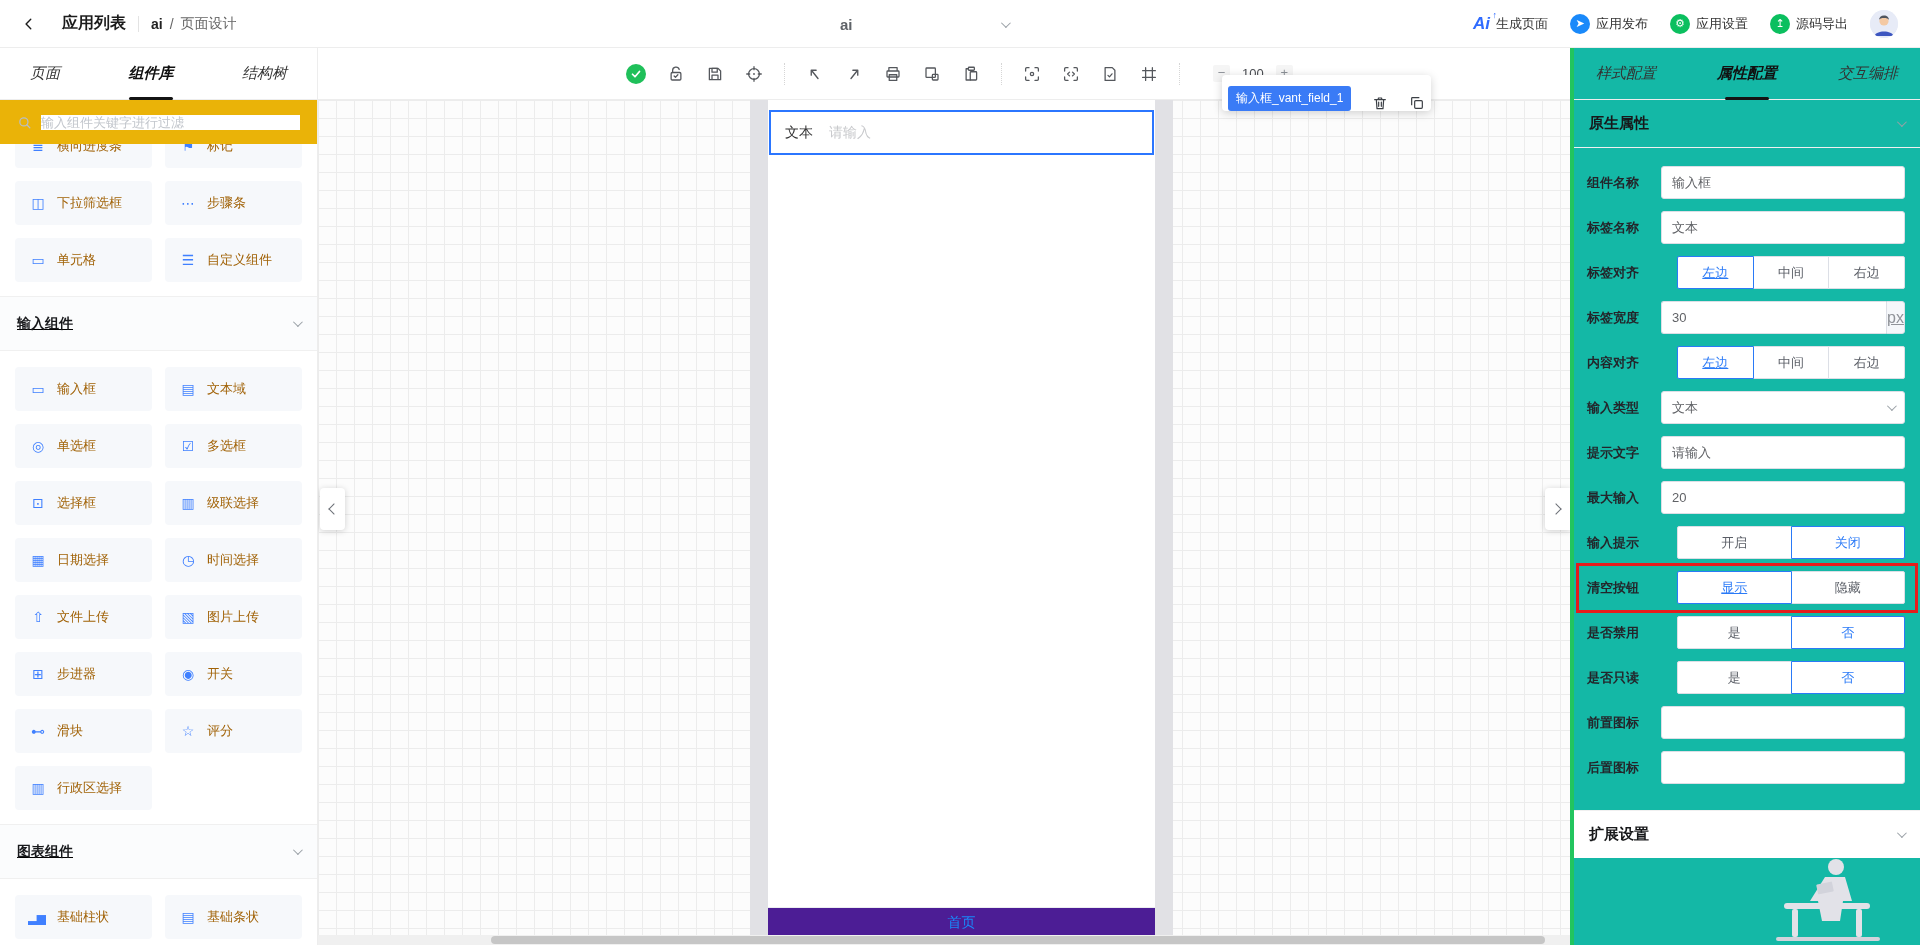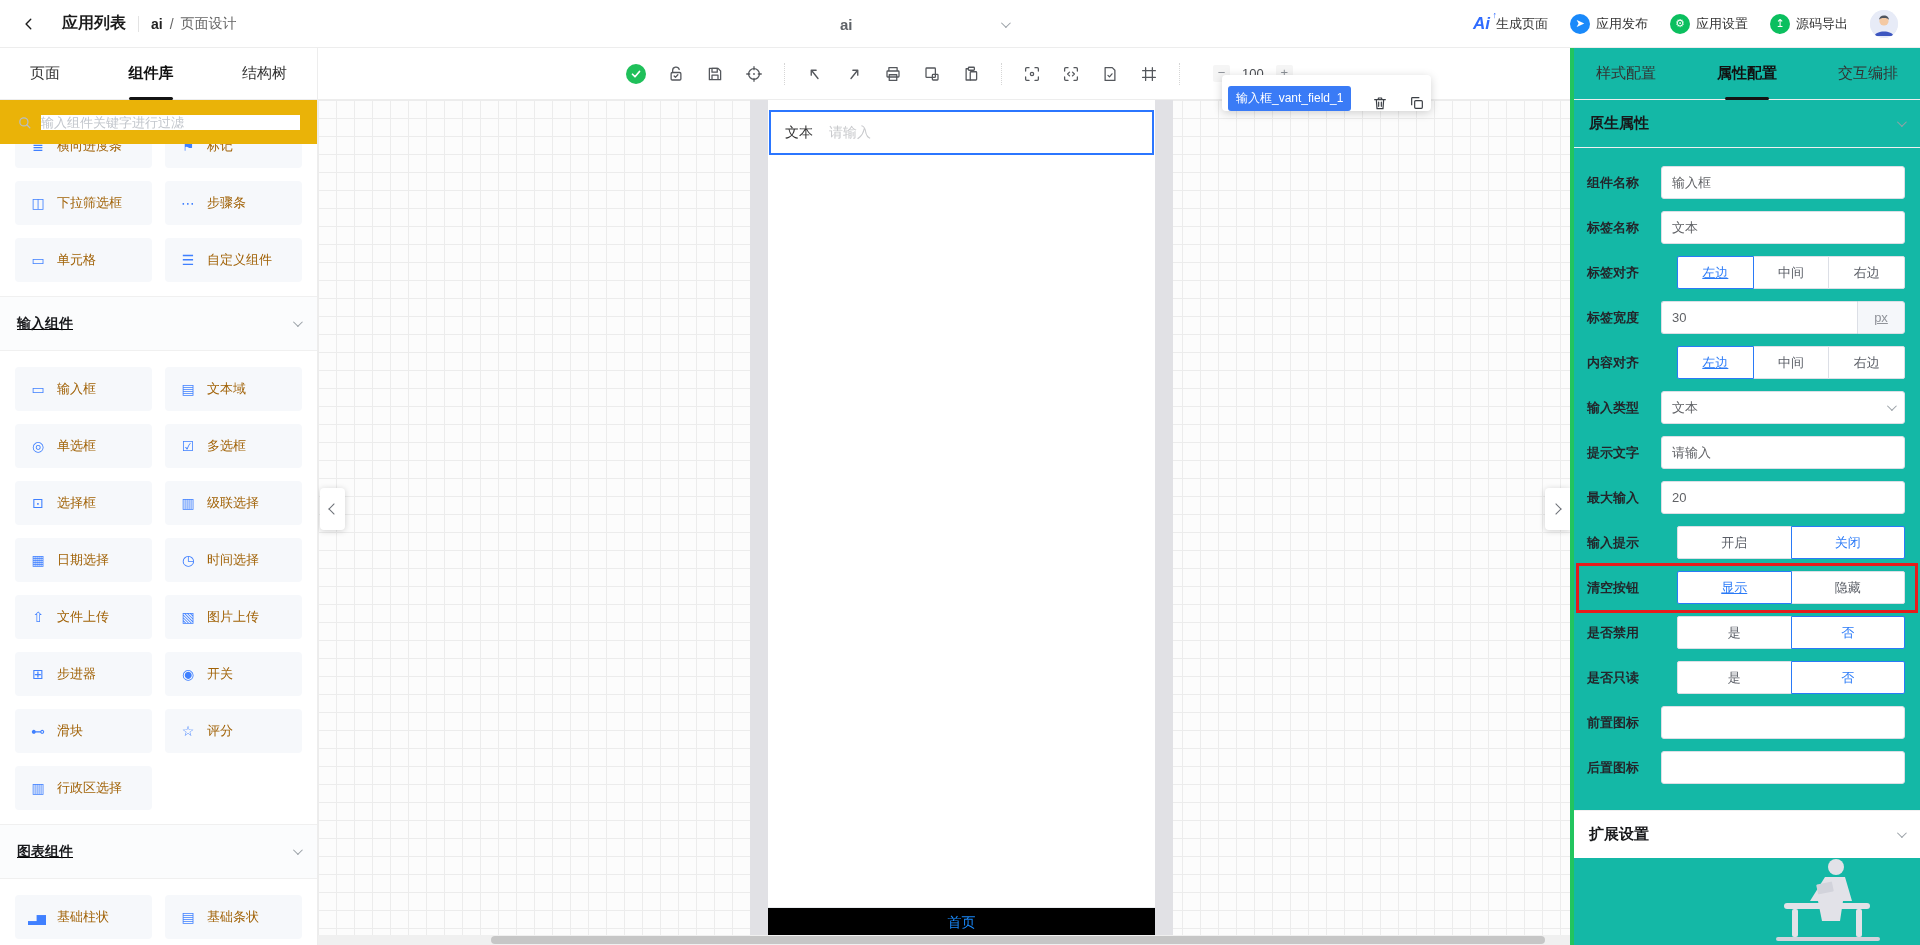--- a/index.html
+++ b/index.html
@@ -32,21 +32,21 @@
     border-bottom:1.5px solid #9aa0a6; transform:rotate(45deg) translateY(-2px); }
 
   .main { flex:1; display:flex; min-height:0; }
 
   
   .sidebar { width:318px; flex:none; border-right:1px solid #ededed; display:flex;
     flex-direction:column; background:#fff; z-index:20; }
   .side-tabs { height:52px; flex:none; display:flex; align-items:center;
     justify-content:space-between; padding:0 30px; border-bottom:1px solid #ededed; }
   .tab { font-size:15px; color:#333; cursor:pointer; position:relative; height:52px;
-    display:flex; align-items:center; }
+    display:flex; align-items:center;font-style:italic; }
   .tab.active { font-weight:700; color:#111; }
   .tab.active::after { content:""; position:absolute; bottom:0; left:50%; transform:translateX(-50%);
     width:44px; height:3px; background:#141414; border-radius:2px; }
   .search-row { height:44px; flex:none; display:flex; align-items:center; gap:9px;
     padding:0 17px; background:#eab308; position:relative; z-index:3; }
   .search-row input { border:none; outline:none; font-size:13px; color:#333; flex:1; }
   .search-row input::placeholder { color:#c2c6cc; }
   .comp-list { flex:1; overflow:hidden; padding:0 15px; }
   .comp-inner { margin-top:-20px; }
   .item-grid { display:grid; grid-template-columns:1fr 1fr; gap:13px 13px; }
@@ -82,21 +82,21 @@
       linear-gradient(90deg,#ececec 1px, transparent 1px) 0 0/18px 18px, #fcfcfc; }
 
   .phone { position:absolute; left:432px; top:0; bottom:8px; width:423px; background:#fff;
     border-left:18px solid #e1e1e5; border-right:18px solid #e1e1e5; }
   .vfield { position:absolute; left:1px; right:1px; top:10px; height:45px;
     border:2px solid #2b76ff; background:#fff; display:flex; align-items:center;
     padding:0 14px; gap:14px; cursor:pointer; }
   .vfield .flabel { font-size:14px; color:#323233; width:30px; flex:none; }
   .vfield .fplaceholder { font-size:14px; color:#c8c9cc; }
   .tabbar { position:absolute; left:0; right:0; bottom:0; height:30px;
-    border-top:1px solid #ebedf0; background:#000000; display:flex; align-items:center;
+    border-top:1px solid #ebedf0; background:#4c1d95; display:flex; align-items:center;
     justify-content:center; }
   .tabbar span { font-size:14px; color:#1989fa; cursor:pointer; }
 
   .badge-bar { position:absolute; left:454px; top:-25px; height:36px; background:#fff;
     border-radius:4px; box-shadow:0 2px 10px rgba(0,0,0,.18); display:flex; align-items:flex-end;
     gap:21px; padding:0 6px; z-index:8; }
   .badge-pill { background:#3a7bf6; color:#fff; font-size:12px; border-radius:3px;
     padding:4px 8px; white-space:nowrap; }
   .mini-icon { width:16px; height:16px; color:#3c4046; cursor:pointer; }
   .mini-icon svg { width:16px; height:16px; }
@@ -125,22 +125,22 @@
   .sec-head b { font-size:15px; color:#17181a; }
   .sec-head.ext { border-top:1px solid #f0f0f0; border-bottom:none; margin-top:26px; background:#fff; }
   .rows { padding:18px 15px 0 13px; }
   .prop-row { display:flex; align-items:center; margin-bottom:12px; position:relative; }
   .prop-label { width:74px; flex:none; font-size:13px; font-weight:700; color:#23262b; }
   .ctl { flex:1; min-width:0; display:flex; }
   .ctl input.tbox { width:100%; height:33px; border:1px solid #dcdfe6; border-radius:3px;
     padding:0 10px; font-size:13px; color:#606266; outline:none; background:#fff; }
   .suffix-wrap { flex:1; display:flex; }
   .suffix-wrap input.tbox { border-radius:3px 0 0 3px; border-right:none; }
-  .suffix { width:48px; height:33px; flex:none; background:#f5f7fa; border:1px solid #dcdfe6;
-    border-radius:0 3px 3px 0; color:#909399; font-size:13px; display:flex; align-items:center;
+  .suffix { width:19px; height:33px; flex:none; background:#f5f7fa; border:1px solid #dcdfe6;
+    border-radius:0 3px 3px 0; color:#909399; font-size:16px; display:flex; align-items:center;
     justify-content:center;text-decoration:underline; }
   .sel-box { flex:1; height:33px; border:1px solid #dcdfe6; border-radius:3px; display:flex;
     align-items:center; justify-content:space-between; padding:0 10px; font-size:13px;
     color:#606266; cursor:pointer; background:#fff; }
   .seg-group { flex:1; display:flex;margin-left:16px; }
   .seg { flex:1; height:33px; border:1px solid #dcdfe6; margin-left:-1px; background:#fff;
     color:#5a5e66; font-size:13px; display:flex; align-items:center; justify-content:center;
     cursor:pointer; position:relative; }
   .seg:first-child { margin-left:0; border-radius:2px 0 0 2px; }
   .seg:last-child { border-radius:0 2px 2px 0; }

